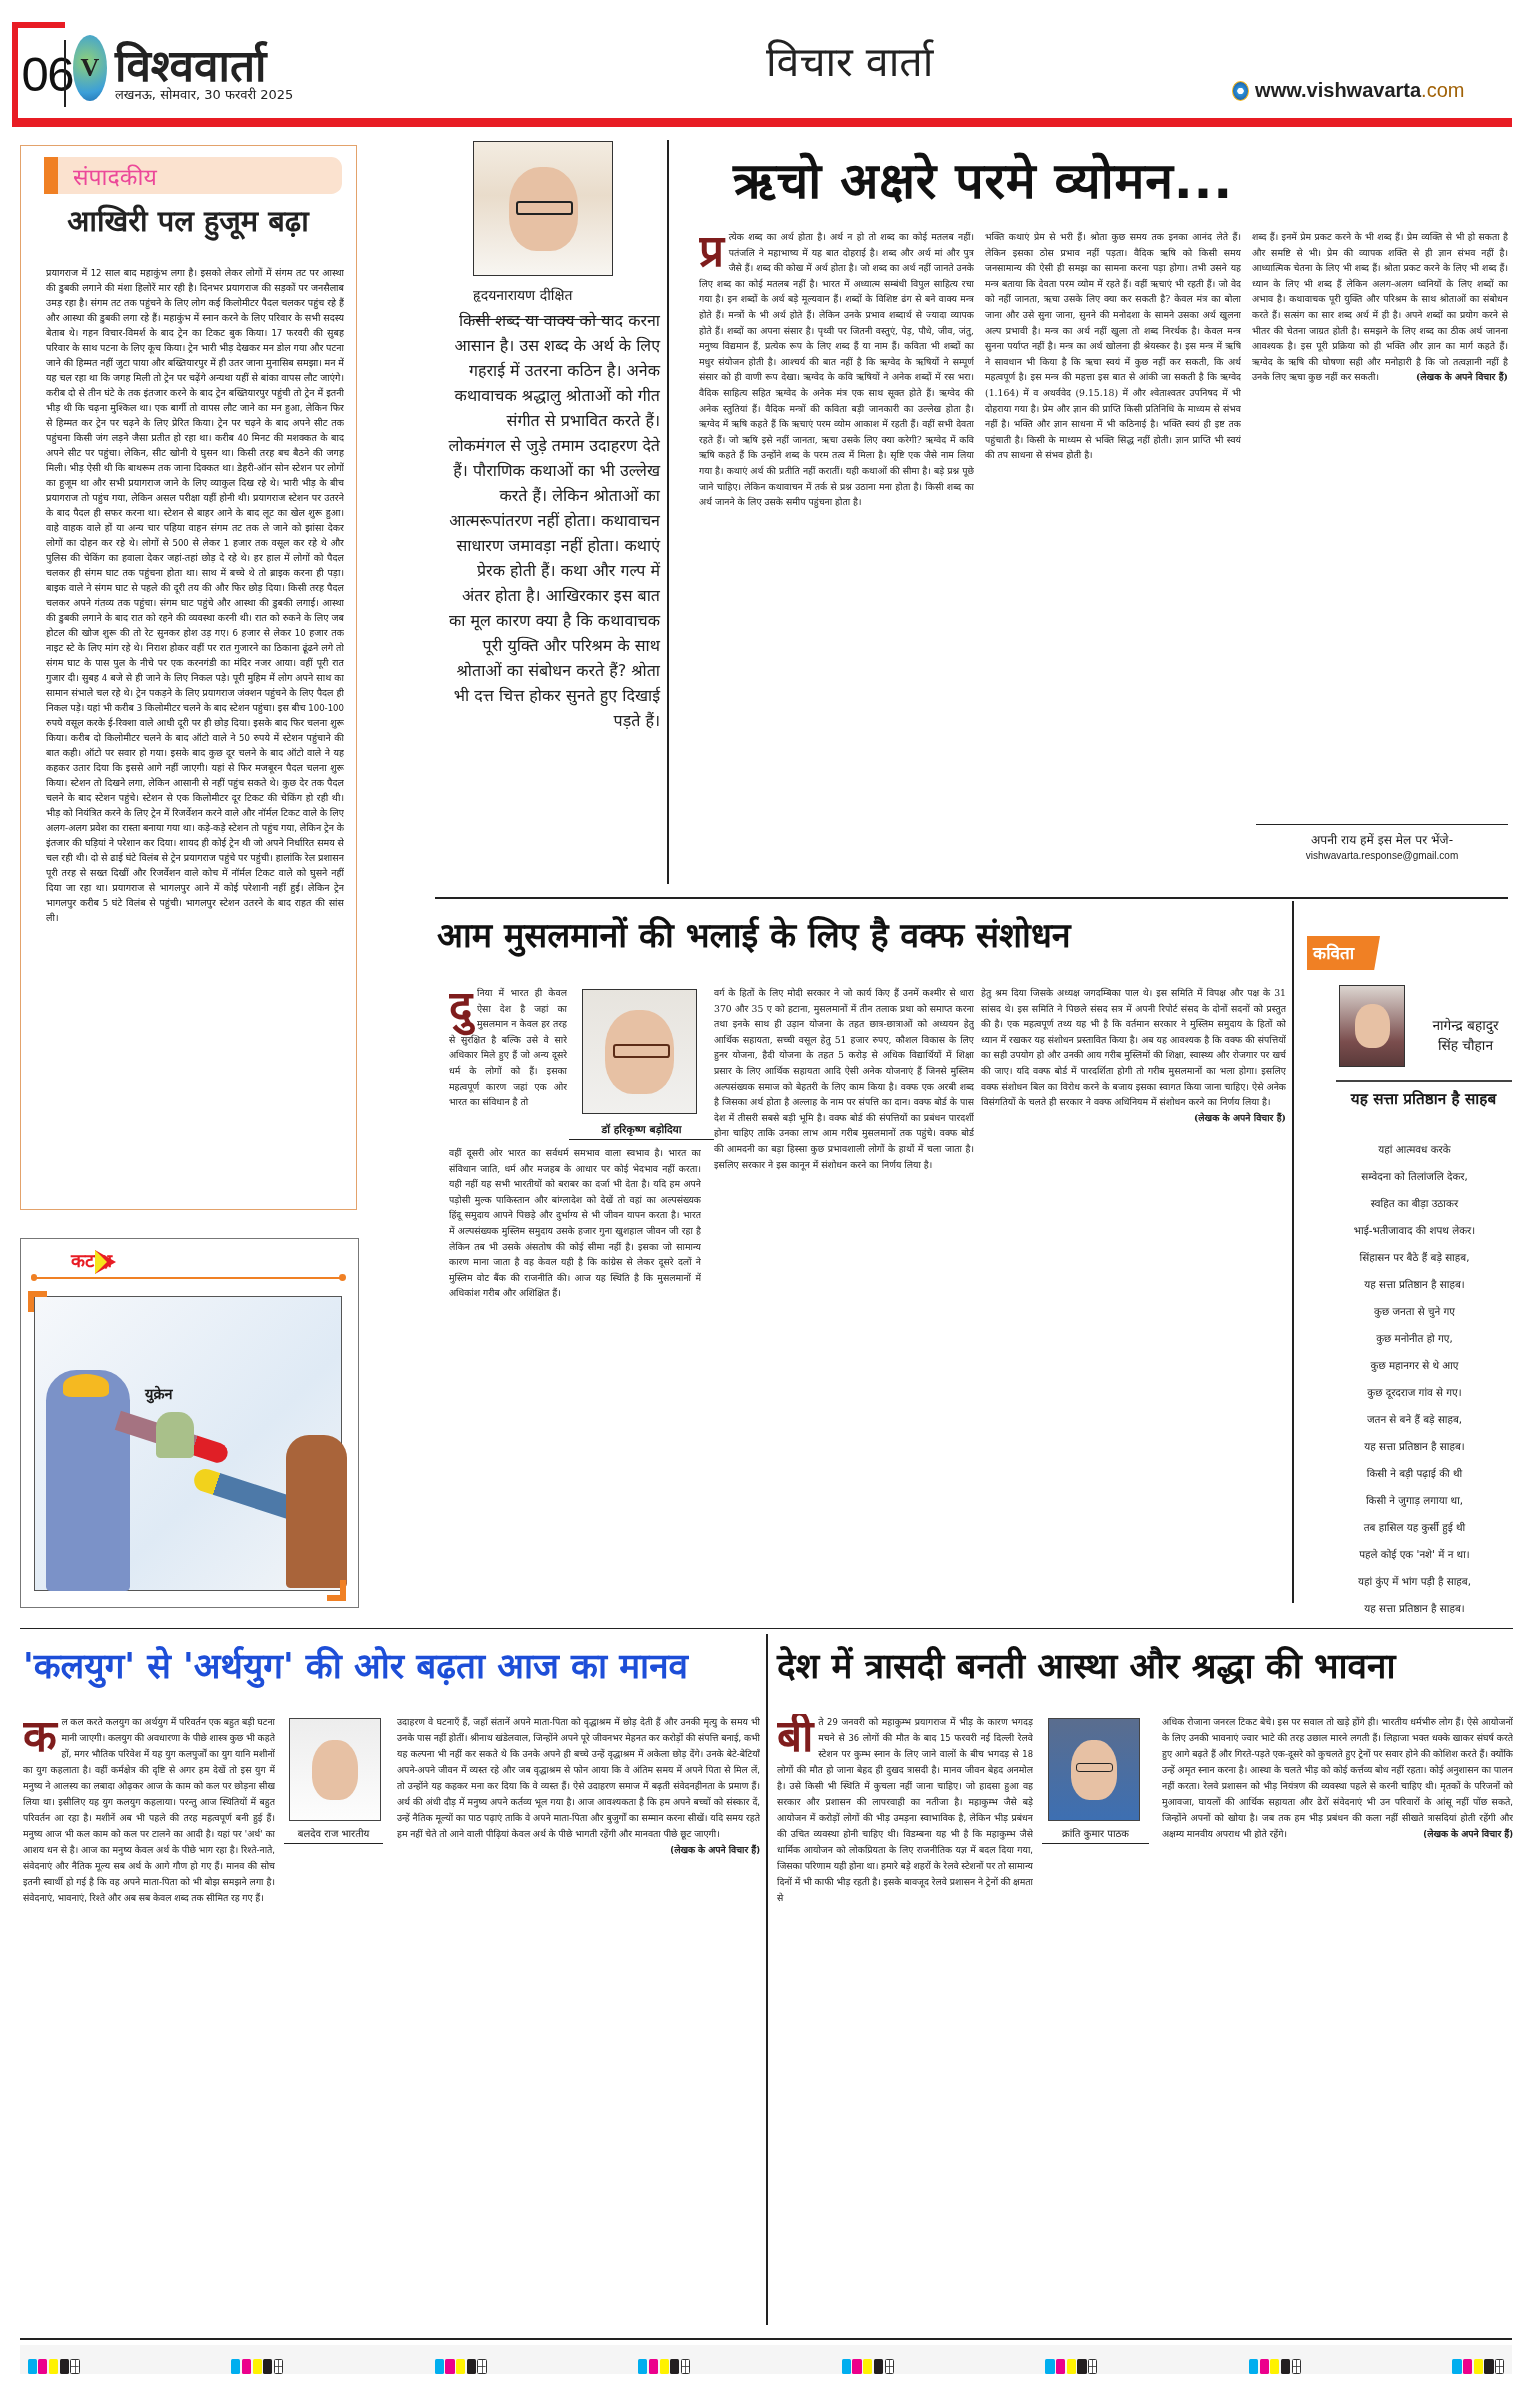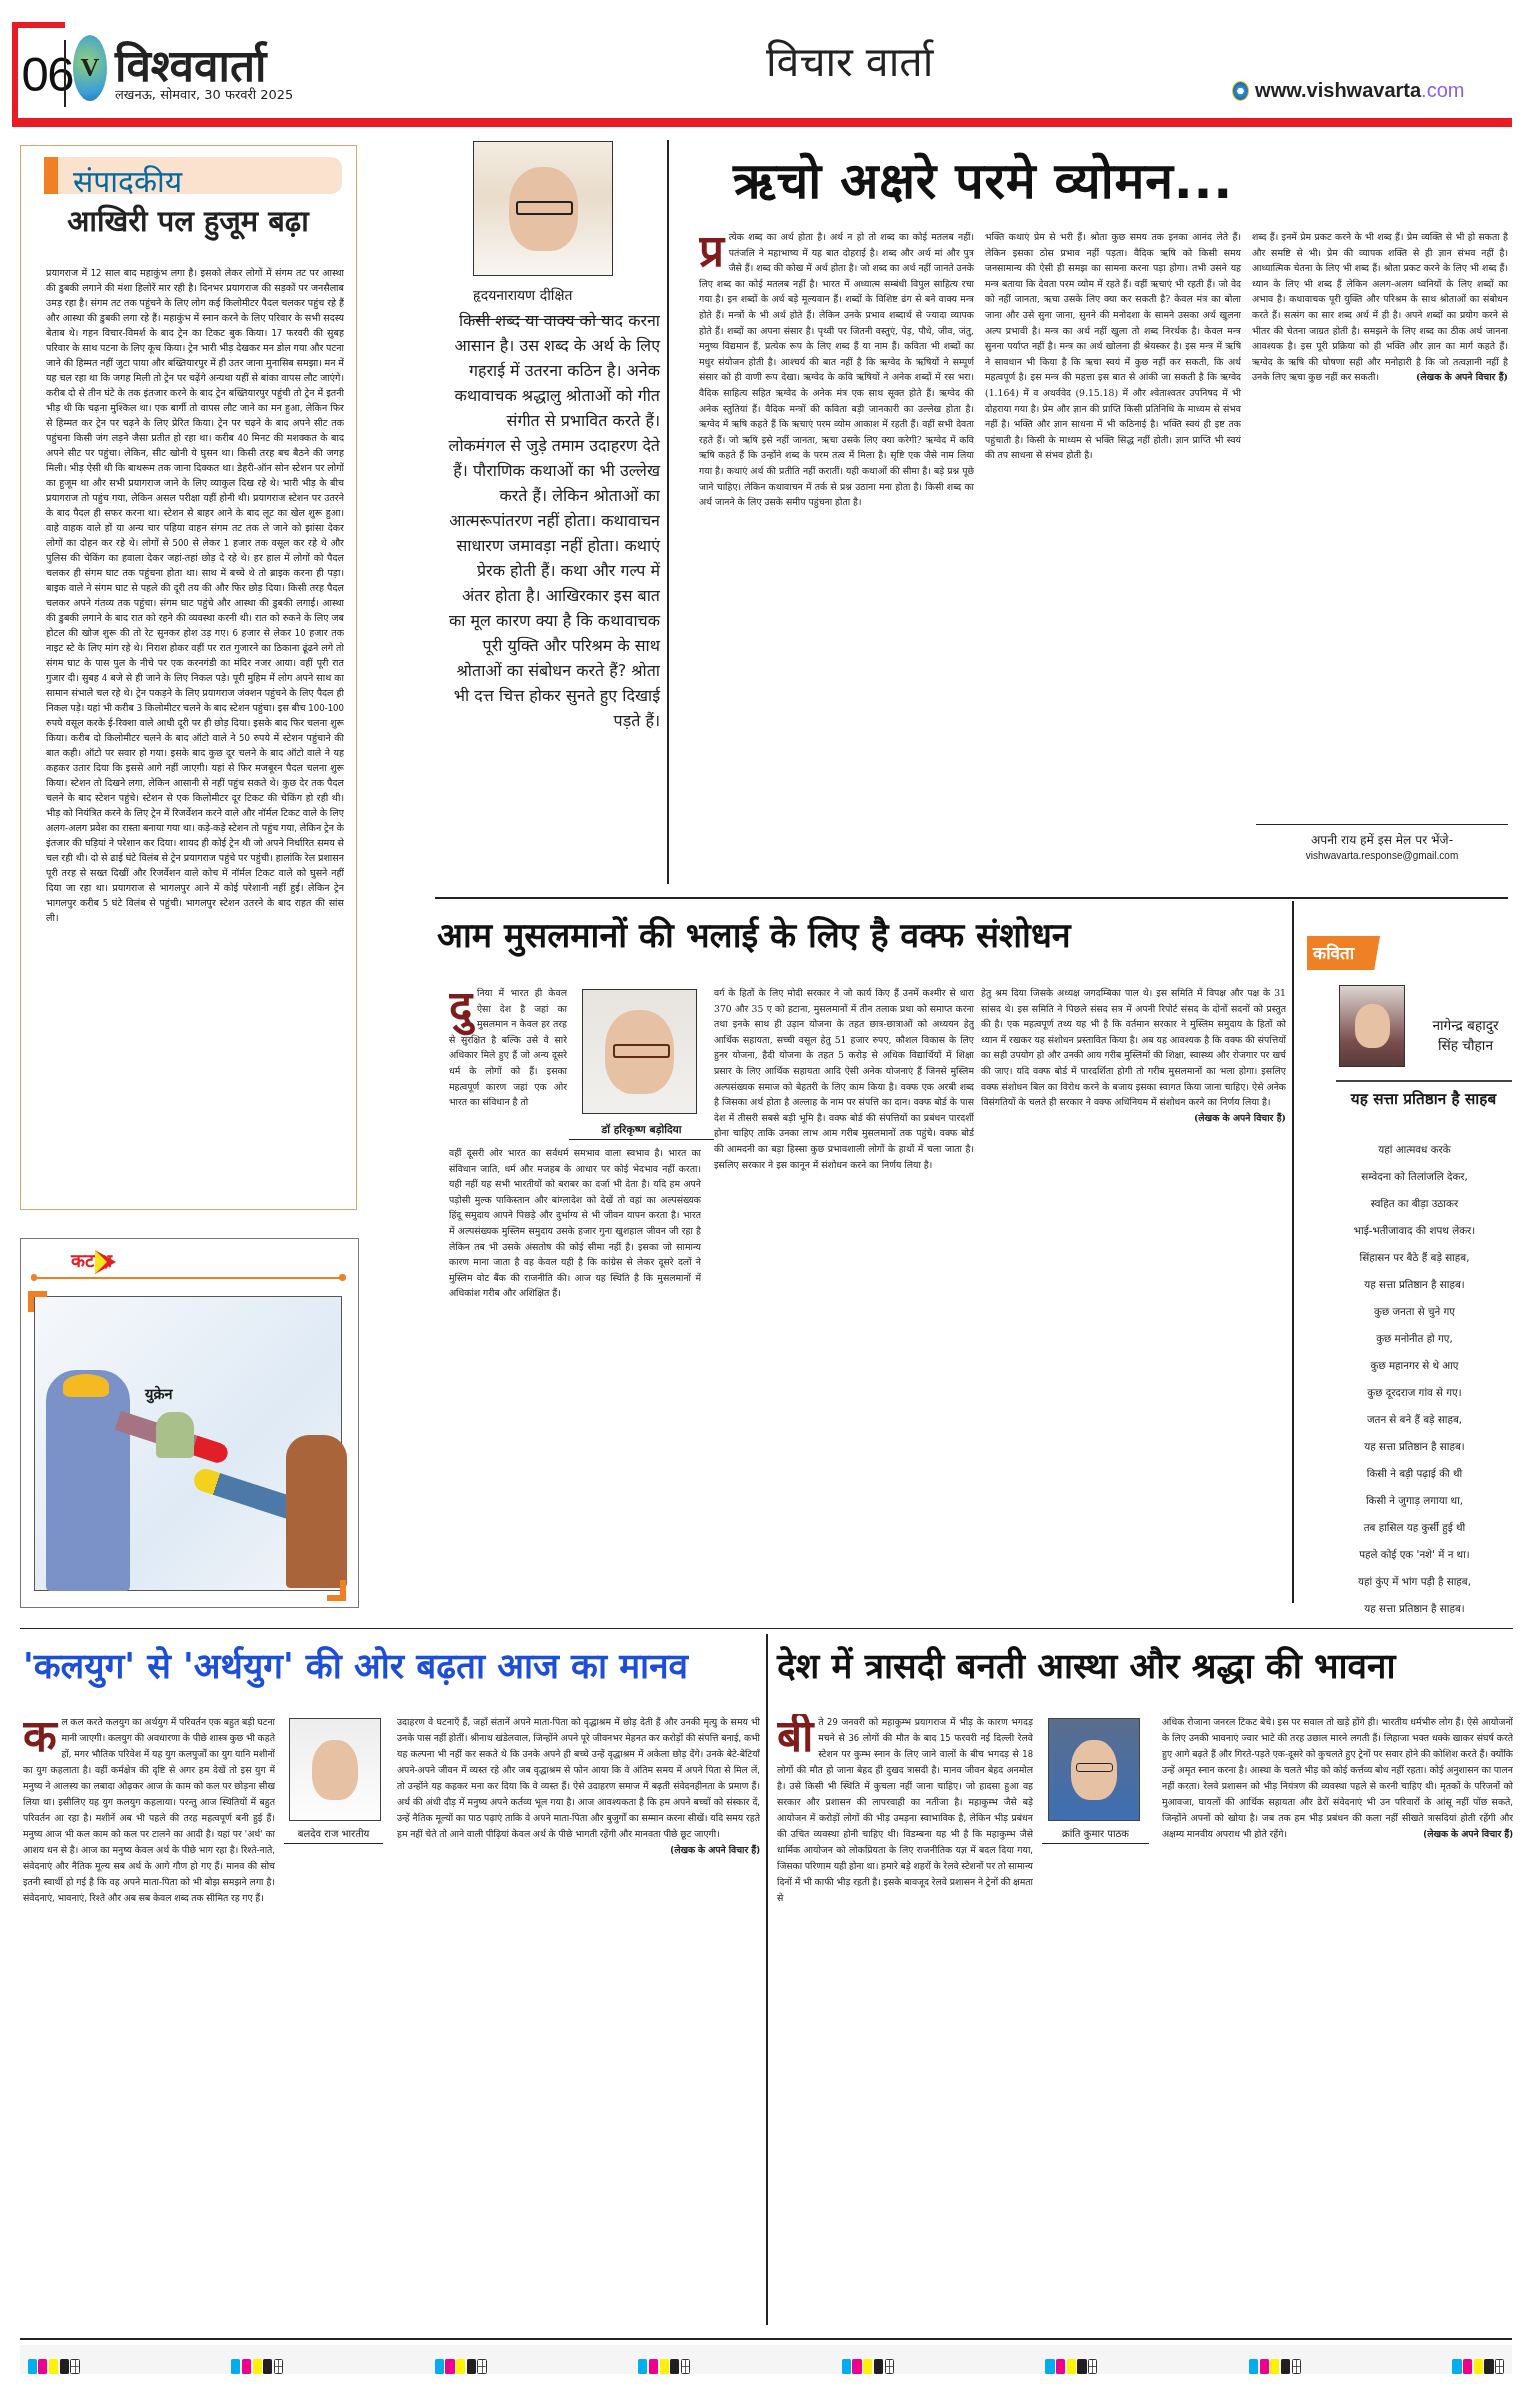--- a/index.html
+++ b/index.html
@@ -8,27 +8,27 @@
   
   .mast-frame { left: 11.5px; top: 22px; width: 53px; height: 105px; border-left: 6.1px solid #e81c24; border-top: 6.1px solid #e81c24; }
   .mast-bar { left: 11.5px; top: 118px; width: 1500px; height: 9.2px; background: #e81c24; }
   .page-no { left: 21.4px; top: 46px; font-size: 49px; font-family: "Liberation Sans", sans-serif; font-weight: normal; letter-spacing: -1.5px; color: #111; }
   .vline { left: 64px; top: 40px; width: 1.5px; height: 67px; background: #222; }
   .logo { left: 73px; top: 35px; width: 34px; height: 66px; border-radius: 50%; background: radial-gradient(circle at 40% 40%, #8fd07a, #3c9fd8 70%, #1e6fb0); display:flex; align-items:center; justify-content:center; font-weight:bold; font-size:26px; color:#222; font-family: "Liberation Serif", serif; }
   .brand { left: 115px; top: 34px; font-size: 44px; font-weight: bold; color: #222; }
   .dateline { left: 115px; top: 85px; font-size: 13px; color: #222; }
   .section-title { left: 766px; top: 32px; font-size: 41px; color: #222; }
   .website { left: 1232px; top: 79px; font-size: 20px; font-family: "Liberation Sans", sans-serif; font-weight: bold; color: #222; display:flex; align-items:center; gap:6.1px; }
-  .website .com { color: #8b5cf6; font-weight: normal; }
+  .website .com { color: #a16207; font-weight: normal; }
   .ie-icon { width: 17px; height: 20px; border-radius: 50%; background: radial-gradient(circle at 50% 50%, #fff 25%, #2a8fd8 30%, #1d5fa6 80%); border: 1.5px solid #f2b51c; }
   
   .ed-box { left: 20px; top: 145px; width: 337px; height: 1065px; border: 0.8px solid #e3a26b; }
   .ed-head { left: 44px; top: 157px; width: 298px; height: 37px; background: #fbe2cf; border-radius: 0 10.7px 10.7px 0; }
   .ed-head-bar { left: 44px; top: 157px; width: 13.7px; height: 37px; background: #f08024; }
-  .ed-head-text { left: 73px; top: 160px; font-size: 30px; color: #0369a1; }
+  .ed-head-text { left: 73px; top: 160px; font-size: 23px; color: #ec4899; }
   .ed-title { left: 27.5px; top: 200px; width: 321px; text-align: center; font-size: 29px; font-weight: bold; color: #222; }
   .ed-body { left: 46px; top: 265px; width: 298px; height: 947px; font-size: 9.5px; line-height: 15px; text-align: justify; overflow: hidden; font-family: "DejaVu Sans Condensed", "DejaVu Sans", sans-serif; }
   
   .author-photo { left: 473px; top: 141px; width: 140px; height: 135px; background: linear-gradient(180deg,#f3ece1 0%, #e9dccb 40%, #f8f6f2 100%); border: 0.8px solid #333; display:flex; align-items:center; justify-content:center; }
   .face { width: 69px; height: 84px; border-radius: 45% 45% 40% 40%; background: #e7c1a4; position: relative; }
   .face::after { content:""; position:absolute; left:7.6px; top:34px; width:53px; height:10.7px; border:2.3px solid #222; border-radius:3.1px; }
   .author-caption { left: 473px; top: 285px; width: 140px; text-align:left; font-size: 14px; border-bottom:0.8px solid #222; padding-bottom:15px; }
   .pull-quote { left: 448px; top: 308px; width: 212px; font-size: 16px; line-height: 25px; text-align: right; color: #222; }
   .col-rule-v1 { left: 667px; top: 140px; width: 1.5px; height: 744px; background: #222; }
   

